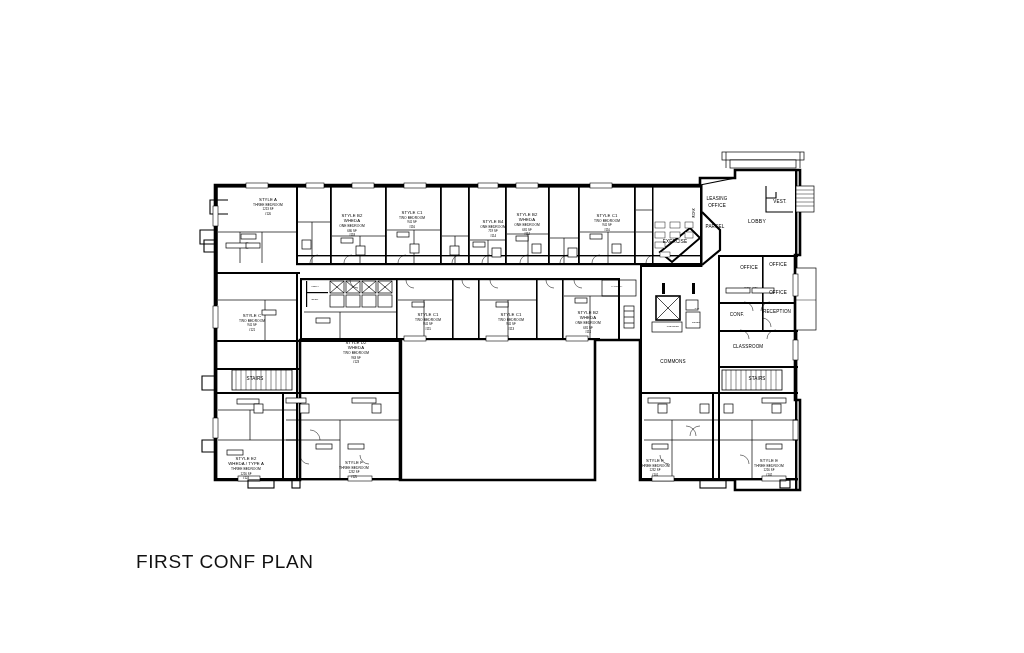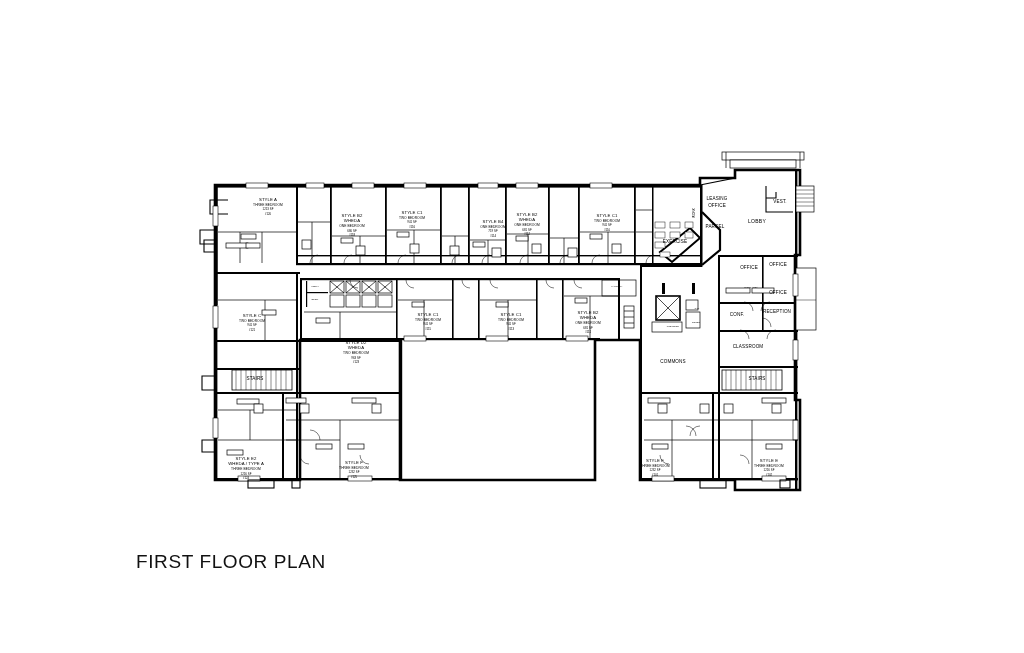--- a/index.html
+++ b/index.html
@@ -561,15 +561,15 @@
         <g>
           <text x="769" y="461" class="lbl lbl-style">STYLE E</text>
           <text x="769" y="466.2" class="lbl lbl-sub">THREE BEDROOM</text>
           <text x="769" y="470.59999999999997" class="lbl lbl-num">1216 SF</text>
           <text x="769" y="474.99999999999994" class="lbl lbl-num">#102</text>
         </g>
       </g>
 
   </svg>
 
-  <div class="plan-title">FIRST FLOOR PLAN</div>
+  <div class="plan-title">FIRST CONF PLAN</div>
 
 </div>
 
 </body></html>

